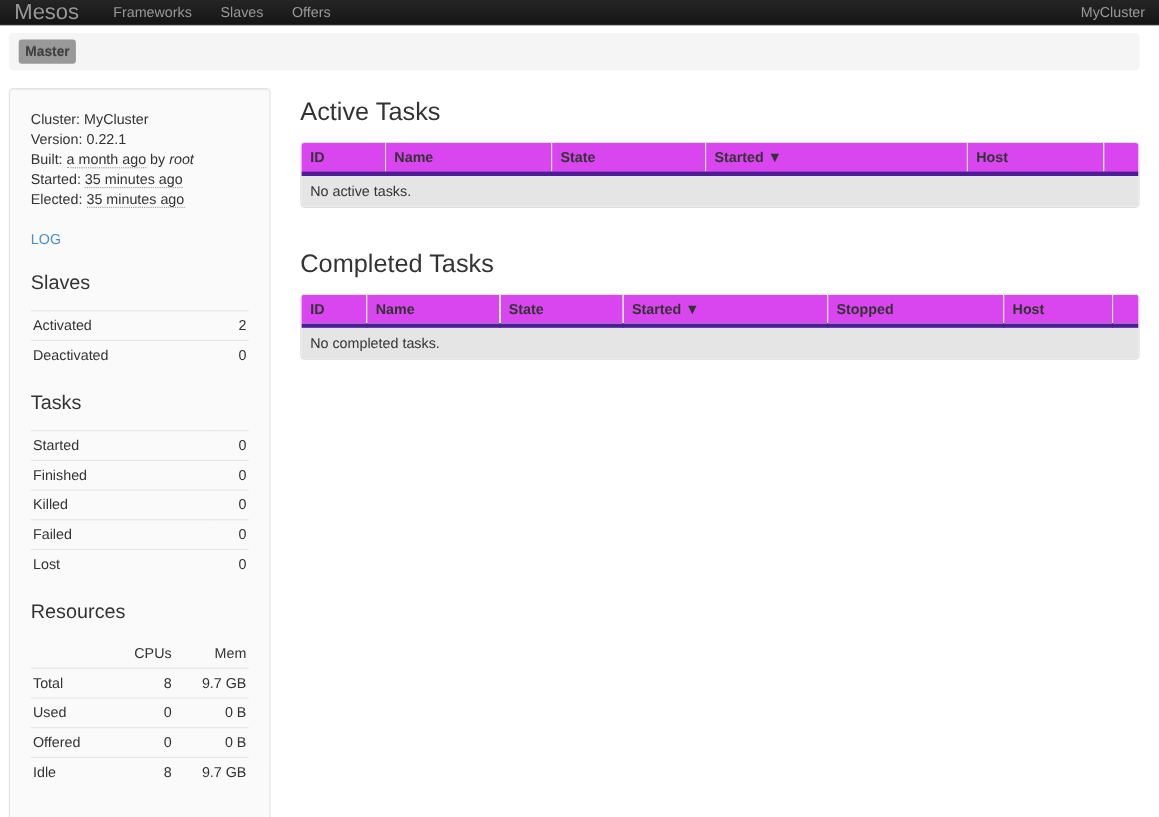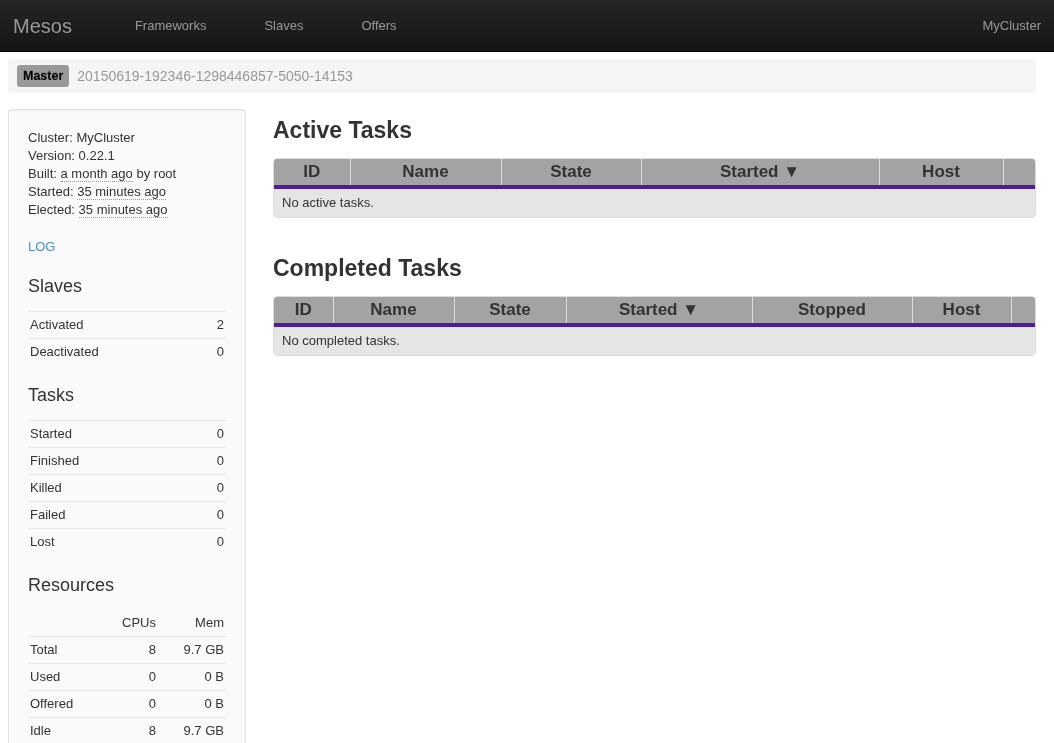--- a/index.html
+++ b/index.html
@@ -8,26 +8,25 @@
     width: 1054px; height: 743px;
     overflow: hidden;
     background: #ffffff;
     font-family: "Liberation Sans", sans-serif;
     font-size: 13px; line-height: 18px;
     color: #333333;
   }
 
   
   .navbar {
-    height: 52px;
+    height: 23px;
     background: linear-gradient(#252525, #151515);
     border-bottom: 1px solid #000;
     display: flex; align-items: center;
     padding: 0 13px;
-    gap: 32px;
   }
   .navbar .brand {
     font-size: 20px; color: #999999;
     margin-right: 18px; cursor: pointer;
     text-shadow: 0 -1px 0 rgba(0,0,0,.25);
   }
   .navbar .nav-link {
     color: #999999; font-size: 13px;
     padding: 0 13px; cursor: pointer;
     line-height: 36px;
@@ -39,21 +38,21 @@
   
   .top-strip {
     margin: 7px 18px 0 8px;
     height: 34px;
     background: #f5f5f5;
     border-radius: 4px;
     display: flex; align-items: center;
     padding: 0 9px;
   }
   .badge {
-    background: #999999; color: #000000;
+    background: #999999; color: #404040;
     font-weight: bold; font-size: 12.5px;
     padding: 2px 6px; border-radius: 3px;
     margin-right: 8px;
     text-shadow: 0 -1px 0 rgba(0,0,0,.2);
   }
   .master-id { color: #999999; font-size: 14px; }
 
   
   .content {
     display: flex;
@@ -67,21 +66,21 @@
     background: #fafafa;
     border: 1px solid #e3e3e3;
     border-radius: 4px;
     box-shadow: inset 0 1px 1px rgba(0,0,0,.05);
     padding: 19px;
     min-height: 700px;
   }
   .info-line { margin: 0; }
   .info-line b { font-weight: normal; }
   .dashed-tip { border-bottom: 1px dotted #999; }
-  .italic { }
+  .italic { font-style: italic; }
   .redaction {
     display: inline-block; vertical-align: -2px;
     width: 87px; height: 14px;
   }
   .log-link {
     display: inline-block;
     margin-top: 19px;
     color: #4a90cd; cursor: pointer;
     text-decoration: none;
   }
@@ -99,38 +98,38 @@
     font-size: 13px; color: #333; line-height: 18px;
     text-align: left;
   }
   table.stats tbody td { border-top: 1px solid #e5e5e5; }
   table.stats td.num, table.stats th.num { text-align: right; }
   table.stats thead th { border-top: none; }
 
   
   .main { flex: 1 1 auto; margin-left: 27px; min-width: 0; }
   .main-heading {
-    font-size: 23px; font-weight: bold; color: #333;
+    font-size: 23px; font-weight: normal; color: #333;
     line-height: 28px; margin: 7px 0 14px 0;
   }
   .section-completed .main-heading { margin-top: 36px; }
   .table-wrap {
     border: 1px solid #dddddd;
     border-radius: 4px;
     background: #ffffff;
     overflow: hidden;
   }
   table.tasks {
     width: 100%; border-collapse: collapse; table-layout: fixed;
   }
   table.tasks th {
-    text-align: center; font-weight: bold;
-    padding: 4px 8px; font-size: 17px; color: #333;
+    text-align: left; font-weight: bold;
+    padding: 4px 8px; font-size: 13px; color: #333;
     border-left: 1px solid #dddddd;
-    background: #a3a3a3; cursor: pointer;
+    background: #d946ef; cursor: pointer;
     white-space: nowrap; overflow: hidden;
   }
   table.tasks th:first-child { border-left: none; }
   table.tasks td.empty-msg {
     border-top: 4px solid #4c1d95;
     background: #e5e5e5;
     padding: 5px 8px; color: #333;
   }
 </style>
 </head>
@@ -139,21 +138,20 @@
 <div class="navbar">
   <span class="brand">Mesos</span>
   <span class="nav-link">Frameworks</span>
   <span class="nav-link">Slaves</span>
   <span class="nav-link">Offers</span>
   <span class="cluster-name">MyCluster</span>
 </div>
 
 <div class="top-strip">
   <span class="badge">Master</span>
-  <span class="master-id">20150619-192346-1298446857-5050-14153</span>
 </div>
 
 <div class="content">
 
   <div class="sidebar">
     <p class="info-line">
       <b>Cluster:</b>
       <span>MyCluster</span>
     </p>
     <p class="info-line">

